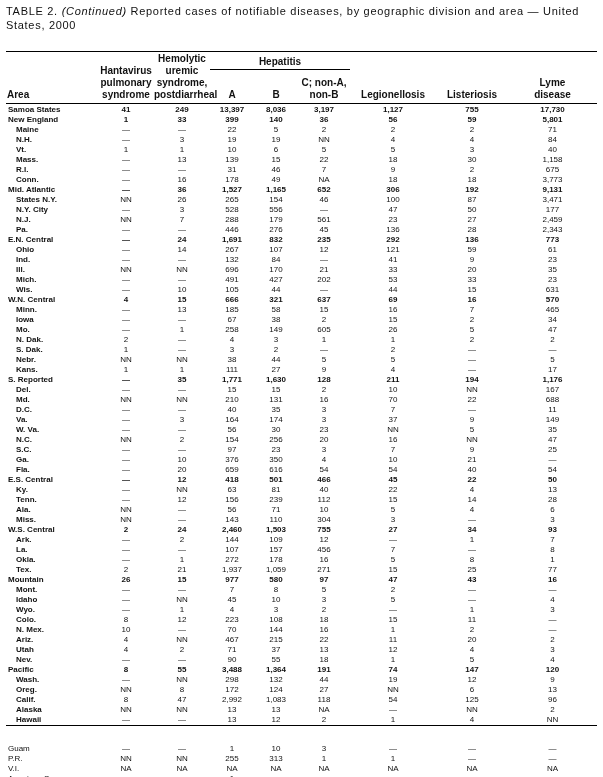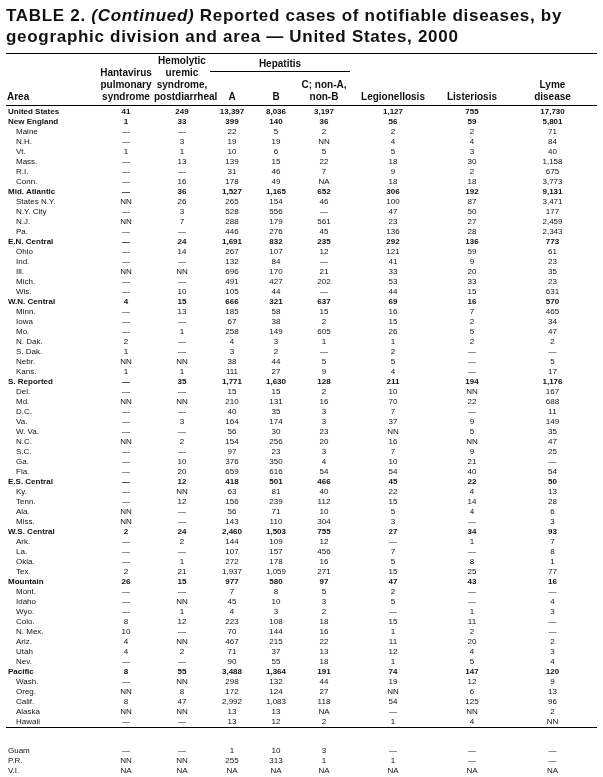--- a/index.html
+++ b/index.html
@@ -6,25 +6,25 @@
   body {
     width: 603px; height: 777px;
     background: #ffffff;
     color: #111;
     font-family: "Liberation Sans", sans-serif;
     overflow: hidden;
   }
   .page { padding: 5px 6px 0 6px; }
 
   .title {
-    font-weight: bold;
-    font-size: 17px;
+    font-weight: normal;
+    font-size: 11px;
     line-height: 1.25;
     letter-spacing: 0.7px;
-    margin-bottom: 5px;
+    margin-bottom: 18px;
   }
   .title .cont { font-style: italic; }
 
   table {
     width: 591px;
     table-layout: fixed;
     border-collapse: collapse;
     border-top: 1px solid #000;
     border-bottom: 1px solid #000;
   }
@@ -45,21 +45,21 @@
 
   tbody td {
     font-size: 8px;
     line-height: 10px;
     padding: 0;
     text-align: center;
     white-space: nowrap;
     overflow: hidden;
   }
   tbody td.area { text-align: left; padding-left: 2px; }
-  tr.state td.area { padding-left: 10px; }
+  tr.state td.area { padding-left: 10px; font-weight: bold; }
   tr.total td, tr.region td { font-weight: bold; }
   tr.sep td { border-top: 1px solid #000; padding-top: 18px; }
 </style>
 </head>
 <body>
 
 <div class="page">
   <div class="title">
     <span>TABLE 2.</span>
     <span class="cont">(Continued)</span>
@@ -96,21 +96,21 @@
       </tr>
       <tr>
         <th>A</th>
         <th>B</th>
         <th>C; non-A,
 non-B</th>
       </tr>
     </thead>
     <tbody>
         <tr class="total">
-          <td class="area">United States</td>
+          <td class="area">Samoa States</td>
           <td>41</td>
           <td>249</td>
           <td>13,397</td>
           <td>8,036</td>
           <td>3,197</td>
           <td>1,127</td>
           <td>755</td>
           <td>17,730</td>
         </tr>
         <tr class="region">

